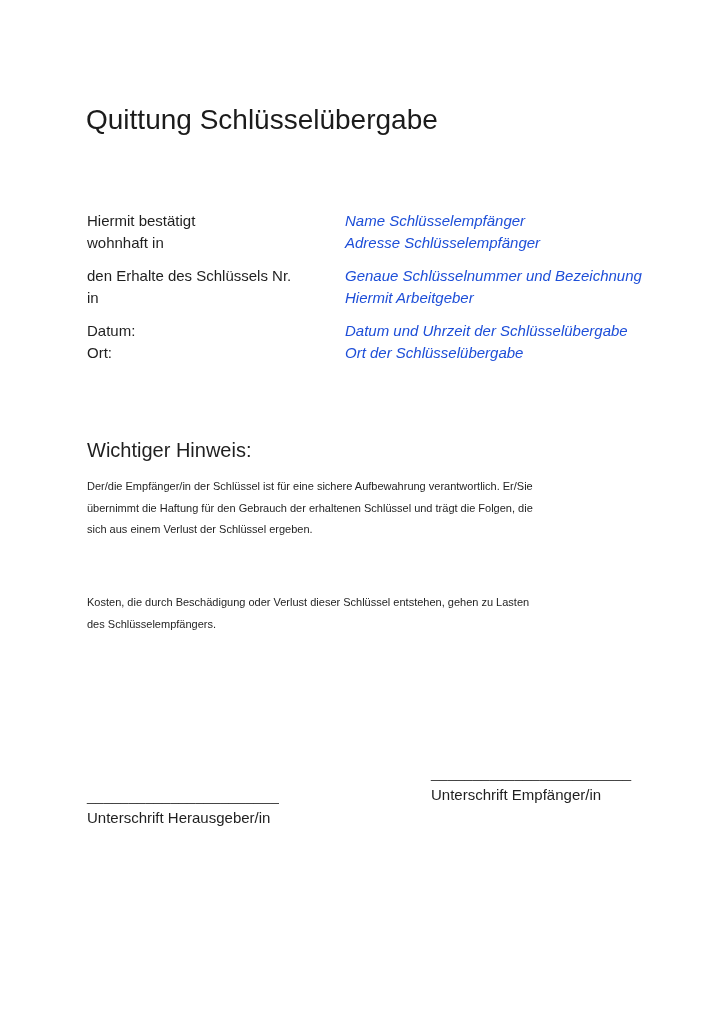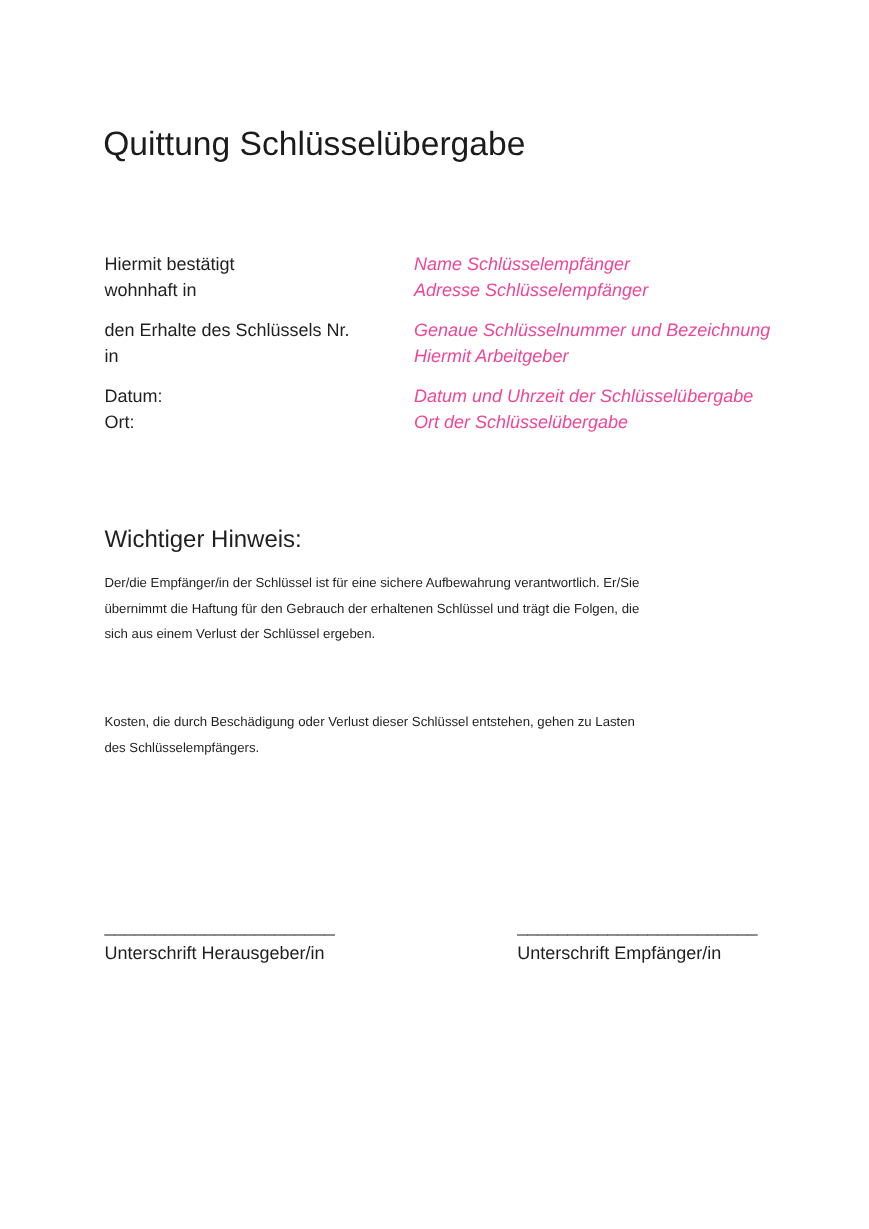--- a/index.html
+++ b/index.html
@@ -40,21 +40,21 @@
     display: flex;
     font-size: 15px;
     line-height: 21.5px;
   }
   .field-label {
     width: 258px;
     flex: 0 0 258px;
     color: #1f1f1f;
   }
   .field-value {
-    color: #ec4899;
+    color: #1d4ed8;
     font-style: italic;
     white-space: nowrap;
     text-align: center;
   }
   .notice-heading {
     position: absolute;
     left: 87px;
     top: 440px;
     font-size: 20px;
     line-height: 21.5px;
@@ -74,21 +74,21 @@
     left: 0;
     top: 762px;
     width: 724px;
   }
   .signature-block {
     position: absolute;
     top: 0;
     font-size: 15px;
     line-height: 21.5px;
   }
-  .signature-left { left: 87px; }
+  .signature-left { left: 87px; margin-top: 23px; }
   .signature-right { left: 431px; }
   .signature-rule {
     color: #3a3a3a;
     letter-spacing: 0px;
     white-space: nowrap;
   }
   .signature-label {
     color: #1f1f1f;
     white-space: nowrap;
   }

